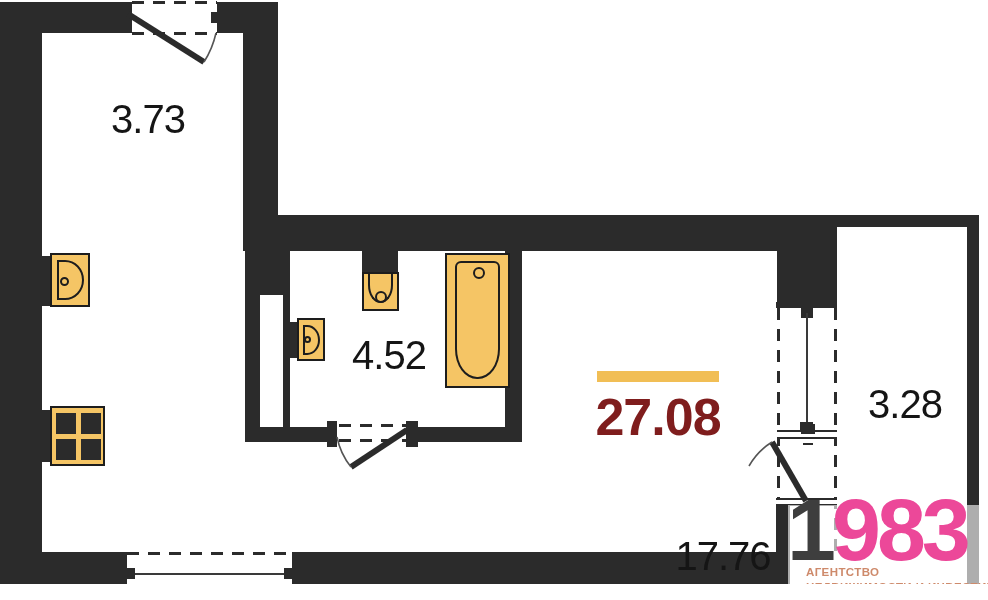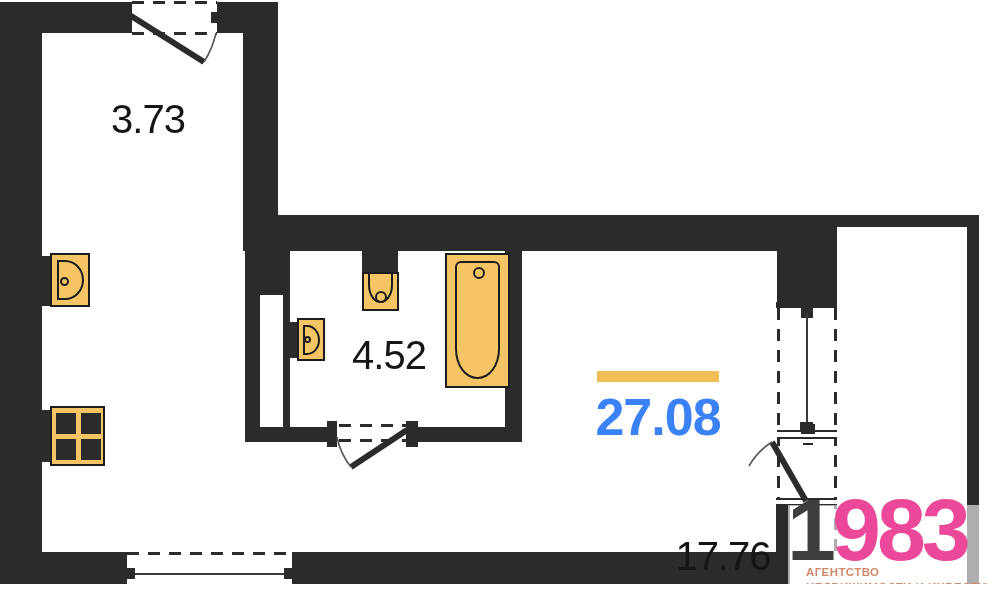--- a/index.html
+++ b/index.html
@@ -10,21 +10,21 @@
   .w{position:absolute;background:#2B2B2B;}
   .dash-h{position:absolute;height:3px;background:repeating-linear-gradient(90deg,#2B2B2B 0 12px,transparent 12px 21px);}
   .dash-v{position:absolute;width:3px;background:repeating-linear-gradient(180deg,#2B2B2B 0 12px,transparent 12px 21px);}
   .sill{position:absolute;background:#ffffff;border-top:2px solid #2B2B2B;border-bottom:2px solid #2B2B2B;box-sizing:border-box;}
   .thinline{position:absolute;background:#3a3a3a;}
   .fx{position:absolute;background:#F5C565;border:2px solid #1D1D1D;box-sizing:border-box;}
   .fx-inner{position:absolute;border:2px solid #1D1D1D;box-sizing:border-box;background:transparent;}
   .fx-dot{position:absolute;border:2px solid #1D1D1D;border-radius:50%;box-sizing:border-box;}
   .fx-sq{position:absolute;background:#2B2B2B;}
   .lbl{position:absolute;transform:translate(-50%,-50%);color:#151515;font-size:40px;letter-spacing:-1px;white-space:nowrap;}
-  .lbl-total{font-weight:bold;font-size:52px;color:#3b82f6;}
+  .lbl-total{font-weight:bold;font-size:52px;color:#7f1d1d;}
   .accent{position:absolute;background:#F1BE55;}
   .overlaysvg{position:absolute;left:0;top:0;}
   #logo-box{position:absolute;left:788px;top:505px;width:200px;height:95px;background:rgba(255,255,255,0.62);}
   #logo-year{position:absolute;left:787px;top:494px;font-weight:bold;font-size:88px;line-height:0.82;letter-spacing:-4px;white-space:nowrap;}
   #logo-year .d1{color:#3E3E3E;}
   #logo-year .d983{color:#ec4899;}
   .logo-line{position:absolute;left:806px;font-weight:bold;color:#CE8A6B;letter-spacing:0.4px;white-space:nowrap;}
   #logo-line1{top:566px;font-size:11.5px;}
   #logo-line2{top:581px;font-size:11.5px;}
 </style>
@@ -118,19 +118,20 @@
   <div class="fx" style="left:445px;top:253px;width:65px;height:135px;">
     <div class="fx-inner" style="left:8px;top:6px;width:45px;height:118px;border-radius:6px 6px 22px 22px / 6px 6px 30px 30px;"></div>
     <div class="fx-dot" style="left:26px;top:12px;width:12px;height:12px;"></div>
   </div>
 
   <div class="lbl" style="left:148px;top:119px;">3.73</div>
   <div class="lbl" style="left:389px;top:355px;">4.52</div>
   <div class="accent" style="left:597px;top:371px;width:122px;height:11px;"></div>
   <div class="lbl lbl-total" style="left:658px;top:417px;">27.08</div>
   <div class="lbl" style="left:723px;top:520px;margin-top:36px;">17.76</div>
+  <div class="lbl" style="left:905px;top:404px;">3.28</div>
 
   <div id="logo-box"></div>
   <div id="logo-year"><span class="d1">1</span><span class="d983">983</span></div>
   <div class="logo-line" id="logo-line1">АГЕНТСТВО</div>
   <div class="logo-line" id="logo-line2">НЕДВИЖИМОСТИ И ИНВЕСТИЦИЙ</div>
 
 </div>
 
 </body></html>

